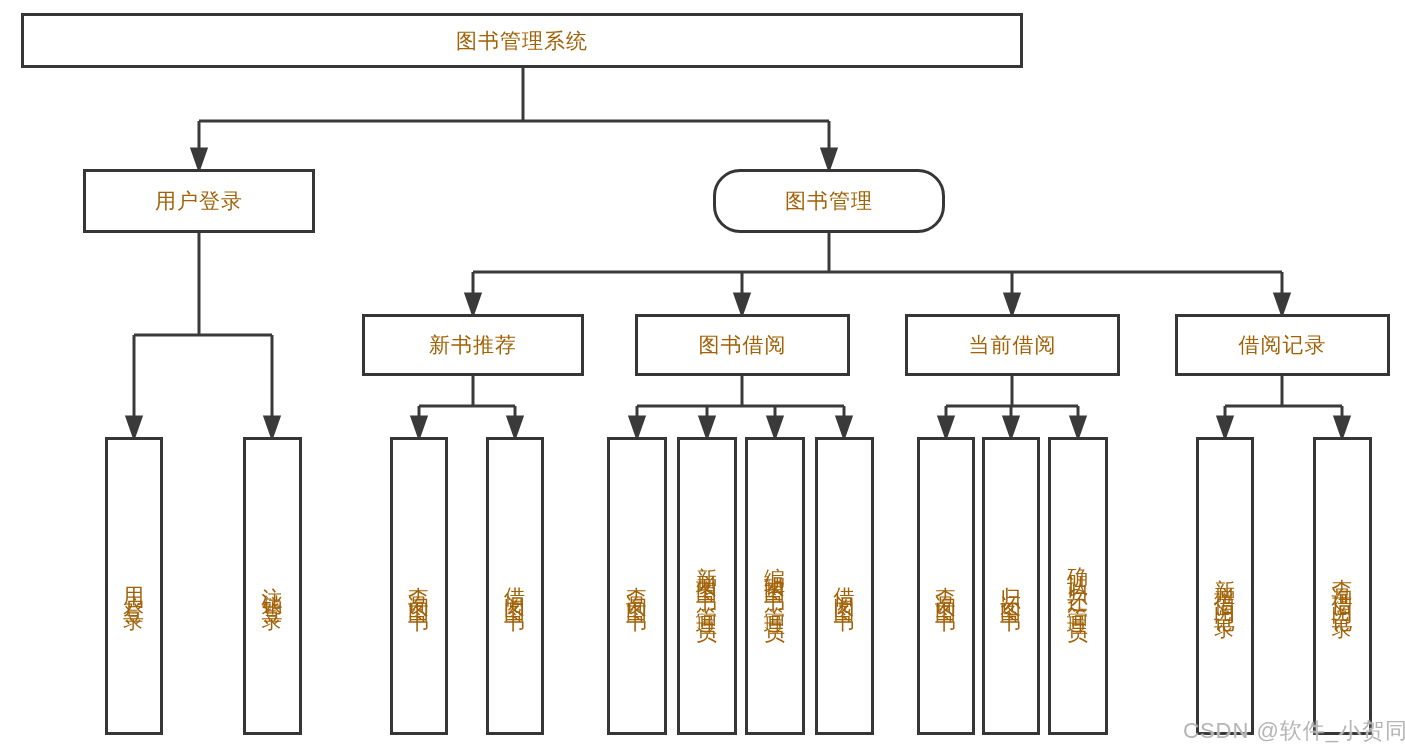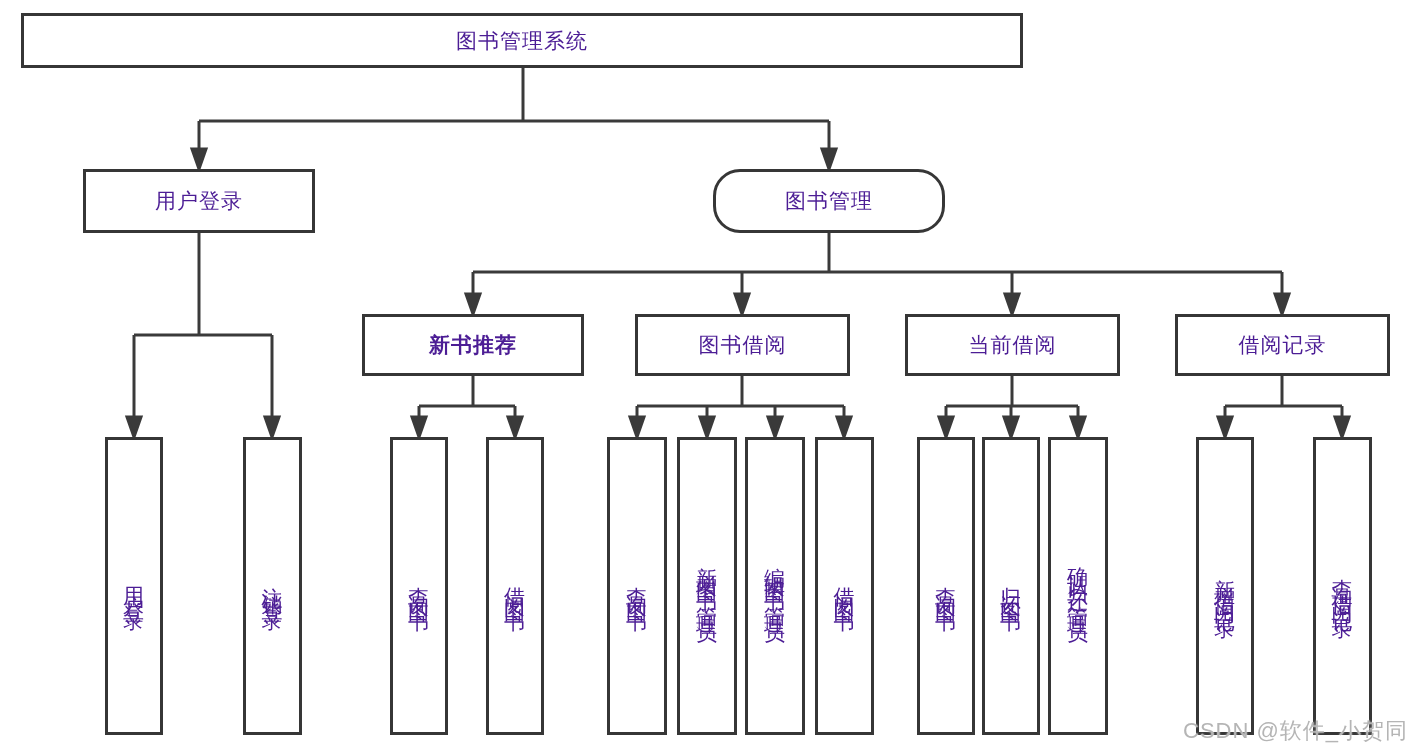--- a/index.html
+++ b/index.html
@@ -15,39 +15,39 @@
     position: absolute;
     left: 0; top: 0;
     width: 1405px; height: 747px;
     z-index: 1;
   }
   .node {
     position: absolute;
     box-sizing: border-box;
     background: #ffffff;
     border: 3px solid #363636;
-    color: #4c1d95;
+    color: #a16207;
     display: flex;
     align-items: center;
     justify-content: center;
     font-size: 21px;
     letter-spacing: 1px;
     z-index: 2;
     text-align: center;
   }
   .node.leaf span {
     writing-mode: vertical-rl;
     letter-spacing: 8px;
     line-height: 1;
   }
   
   .n-root { left: 21px;   top: 13px;  width: 1002px; height: 55px; }
   .n-l2a  { left: 83px;   top: 169px; width: 232px;  height: 64px; }
   .n-l2b  { left: 713px;  top: 169px; width: 232px;  height: 64px; border-radius: 27px; }
-  .n-l3a  { left: 362px;  top: 314px; width: 222px;  height: 62px; font-weight: bold; }
+  .n-l3a  { left: 362px;  top: 314px; width: 222px;  height: 62px; }
   .n-l3b  { left: 635px;  top: 314px; width: 215px;  height: 62px; }
   .n-l3c  { left: 905px;  top: 314px; width: 215px;  height: 62px; }
   .n-l3d  { left: 1175px; top: 314px; width: 215px;  height: 62px; }
   .leaf   { top: 437px; height: 298px; }
   .n-a1 { left: 105px;  width: 58px; }
   .n-a2 { left: 243px;  width: 59px; }
   .n-b1 { left: 390px;  width: 58px; }
   .n-b2 { left: 486px;  width: 58px; }
   .n-c1 { left: 607px;  width: 60px; }
   .n-c2 { left: 677px;  width: 60px; }

